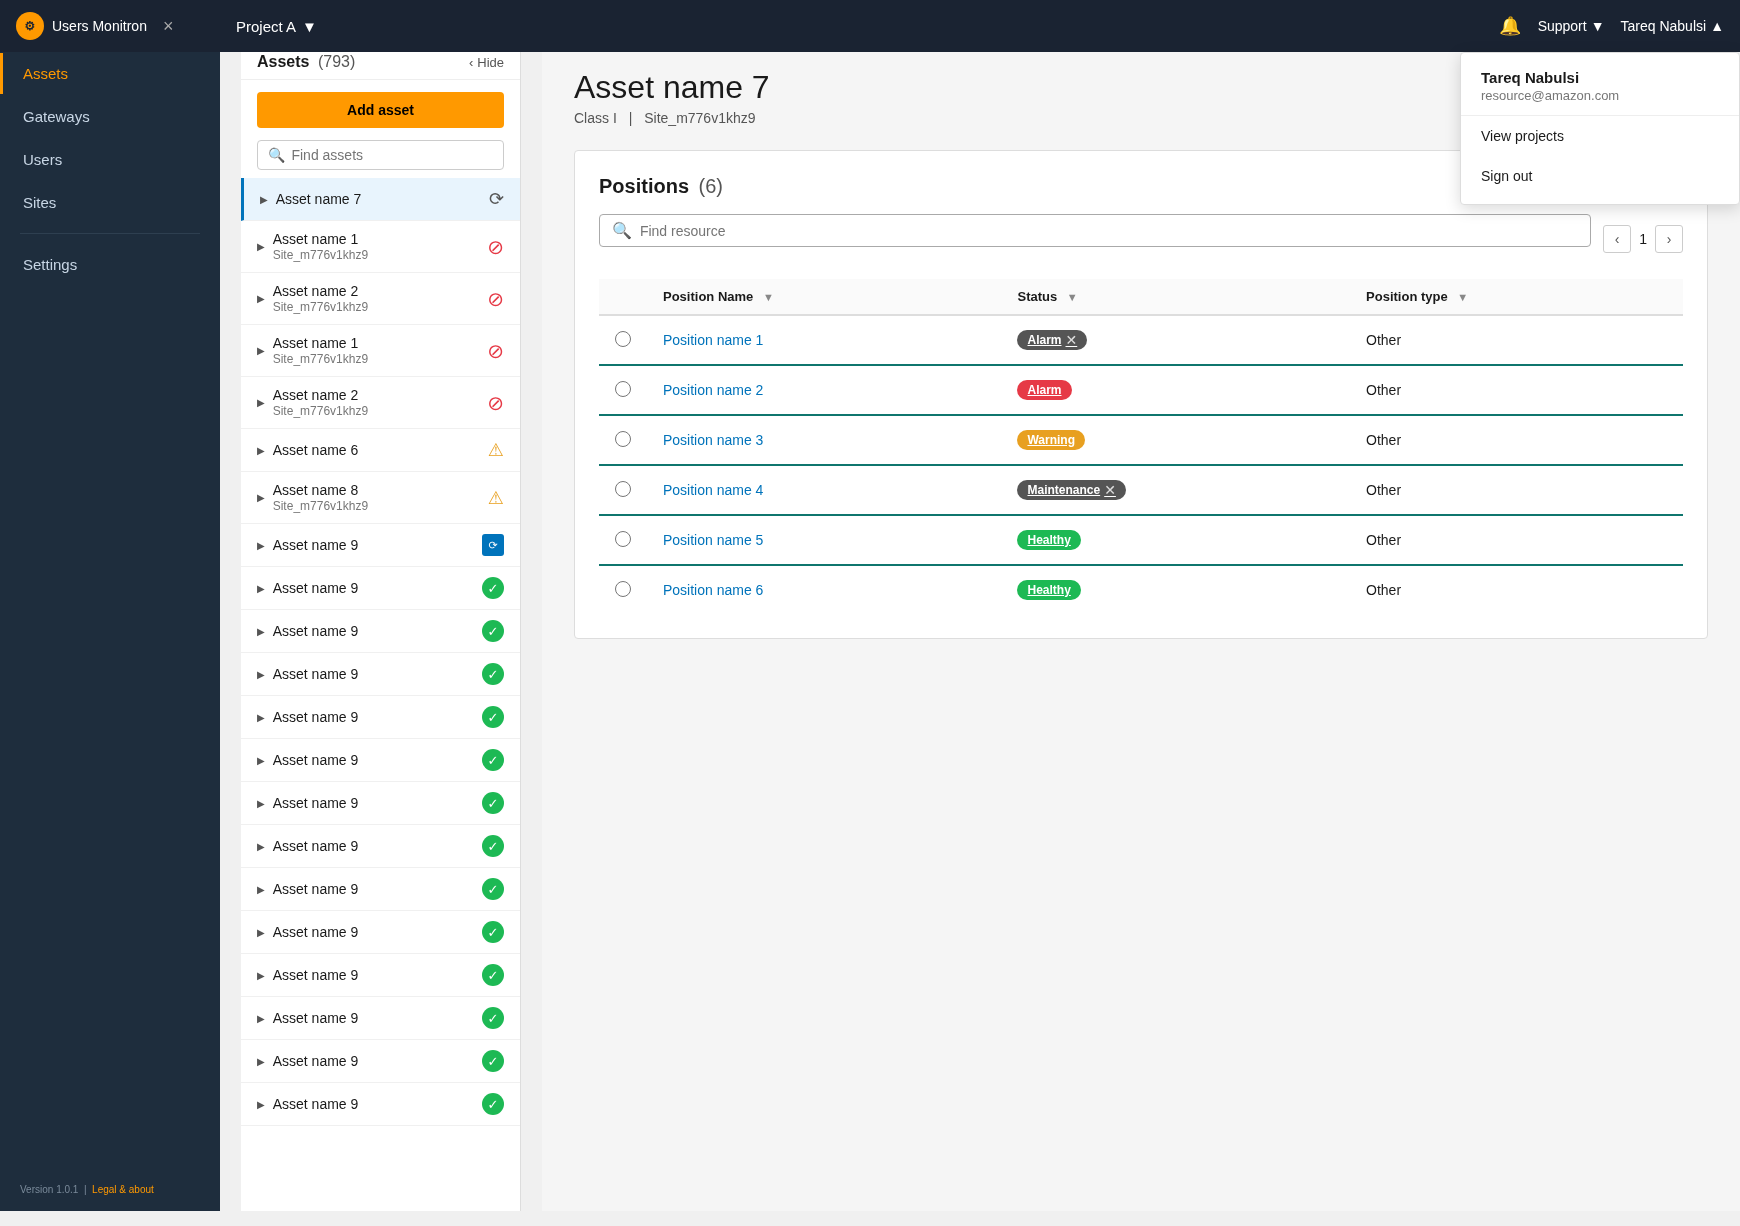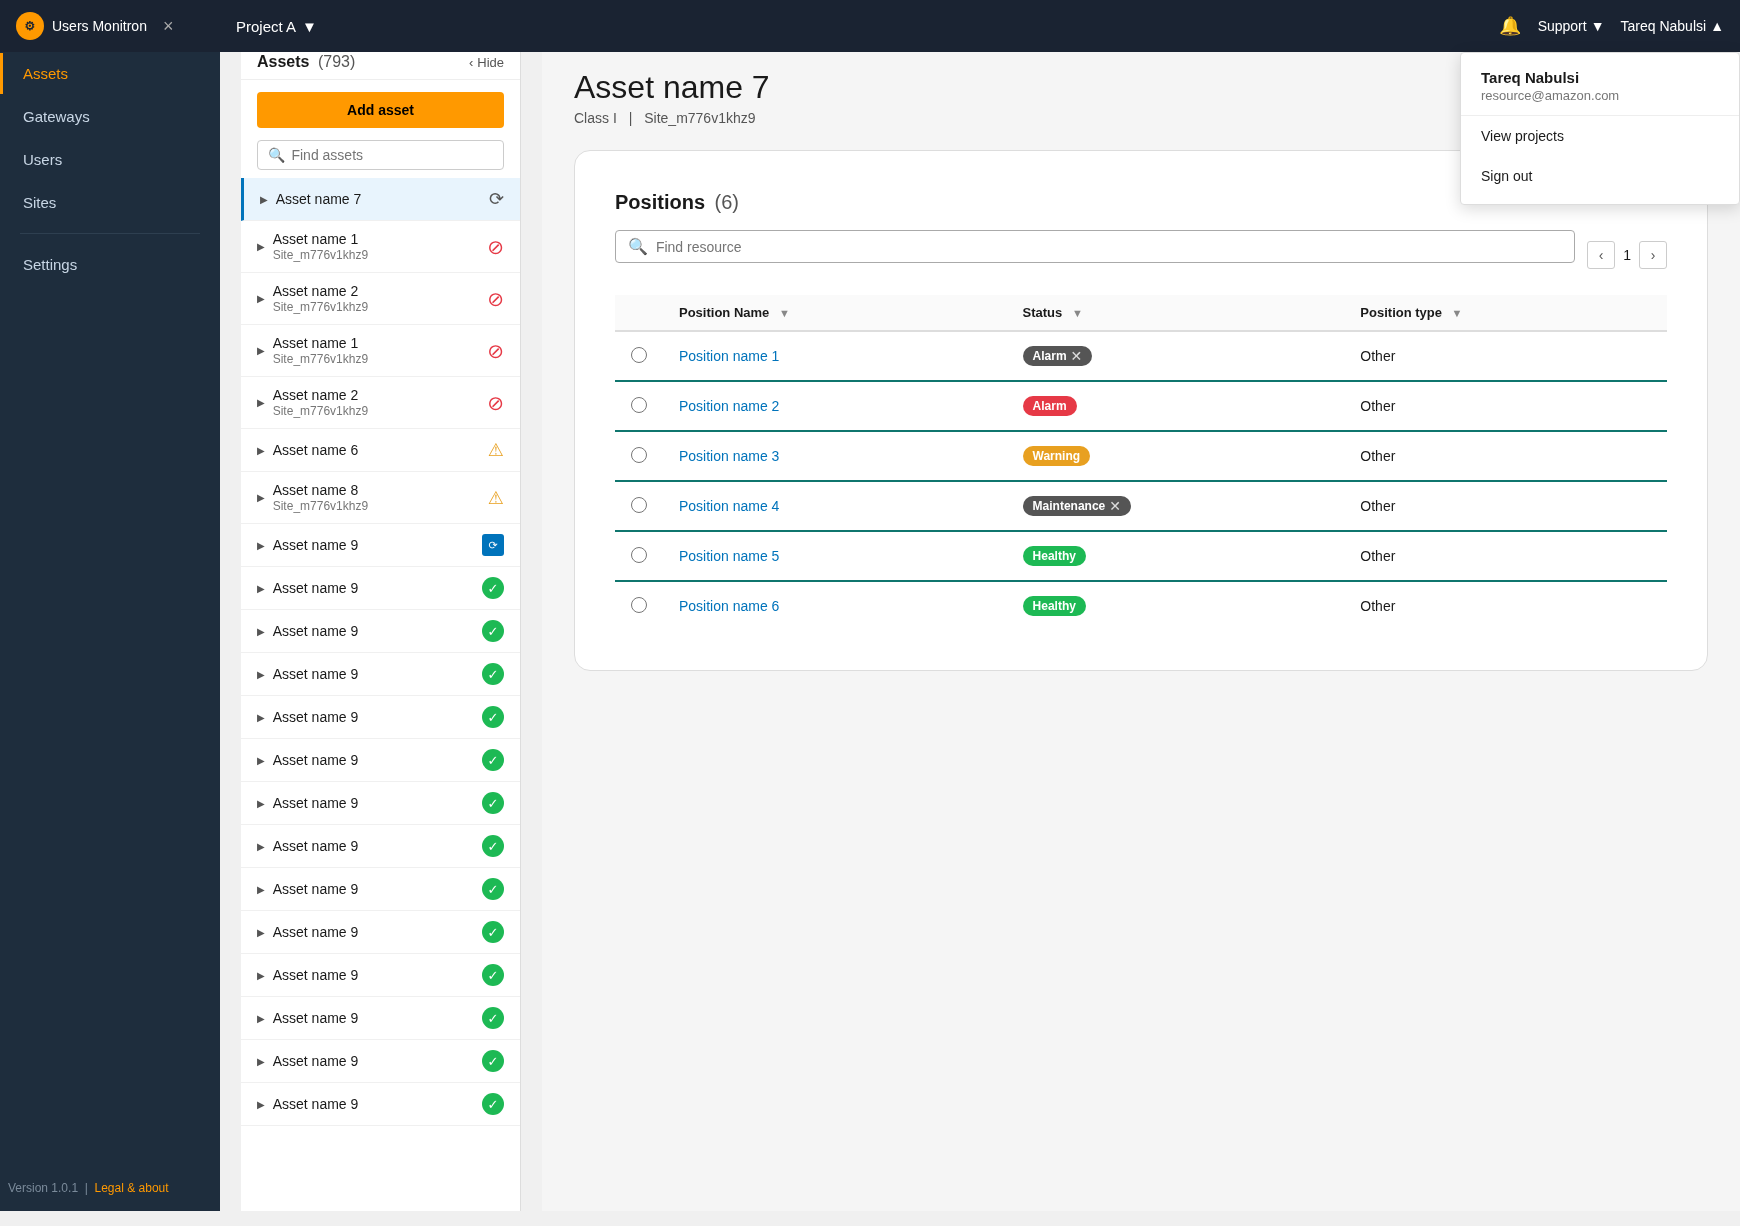--- a/index.html
+++ b/index.html
@@ -93,23 +93,23 @@
       cursor: pointer;
       border-left: 3px solid transparent;
     }
     .sidebar-item.active {
       color: #ff9900;
       border-left-color: #ff9900;
     }
     .sidebar-divider { border: none; border-top: 1px solid #2e3f50; margin: 8px 20px; }
     .sidebar-footer {
       margin-top: auto;
-      padding: 16px 8px;
+      padding: 16px 20px;
       color: #7a8a9a;
-      font-size: 12px;
+      font-size: 10px;
     }
     .sidebar-footer a { color: #ff9900; text-decoration: none; }
 
     
     .assets-panel {
       width: 280px;
       background: #fff;
       border-right: 1px solid #ddd;
       display: flex;
       flex-direction: column;
@@ -203,23 +203,23 @@
     }
     .asset-detail-subtitle {
       font-size: 14px;
       color: #555;
       margin-bottom: 24px;
     }
     .asset-detail-subtitle .sep { margin: 0 8px; }
 
     .positions-card {
       background: #fff;
-      border-radius: 16px;
+      border-radius: 4px;
       border: 1px solid #ddd;
-      padding: 40px;
+      padding: 24px;
     }
     .positions-header {
       display: flex;
       align-items: center;
       justify-content: space-between;
       margin-bottom: 16px;
     }
     .positions-title {
       font-size: 20px;
       font-weight: 600;
@@ -291,20 +291,21 @@
     
     .badge {
       display: inline-flex;
       align-items: flex-start;
       border-radius: 12px;
       padding: 3px 10px;
       font-size: 12px;
       font-weight: 600;
       color: #fff;
       gap: 4px;
+      text-decoration: underline;
     }
     .badge-alarm-muted { background: #555; }
     .badge-alarm { background: #e63946; }
     .badge-warning { background: #e8a020; color: #fff; }
     .badge-maintenance { background: #555; }
     .badge-healthy { background: #1db954; }
     .badge-close {
       background: none;
       border: none;
       color: rgba(255,255,255,0.8);

